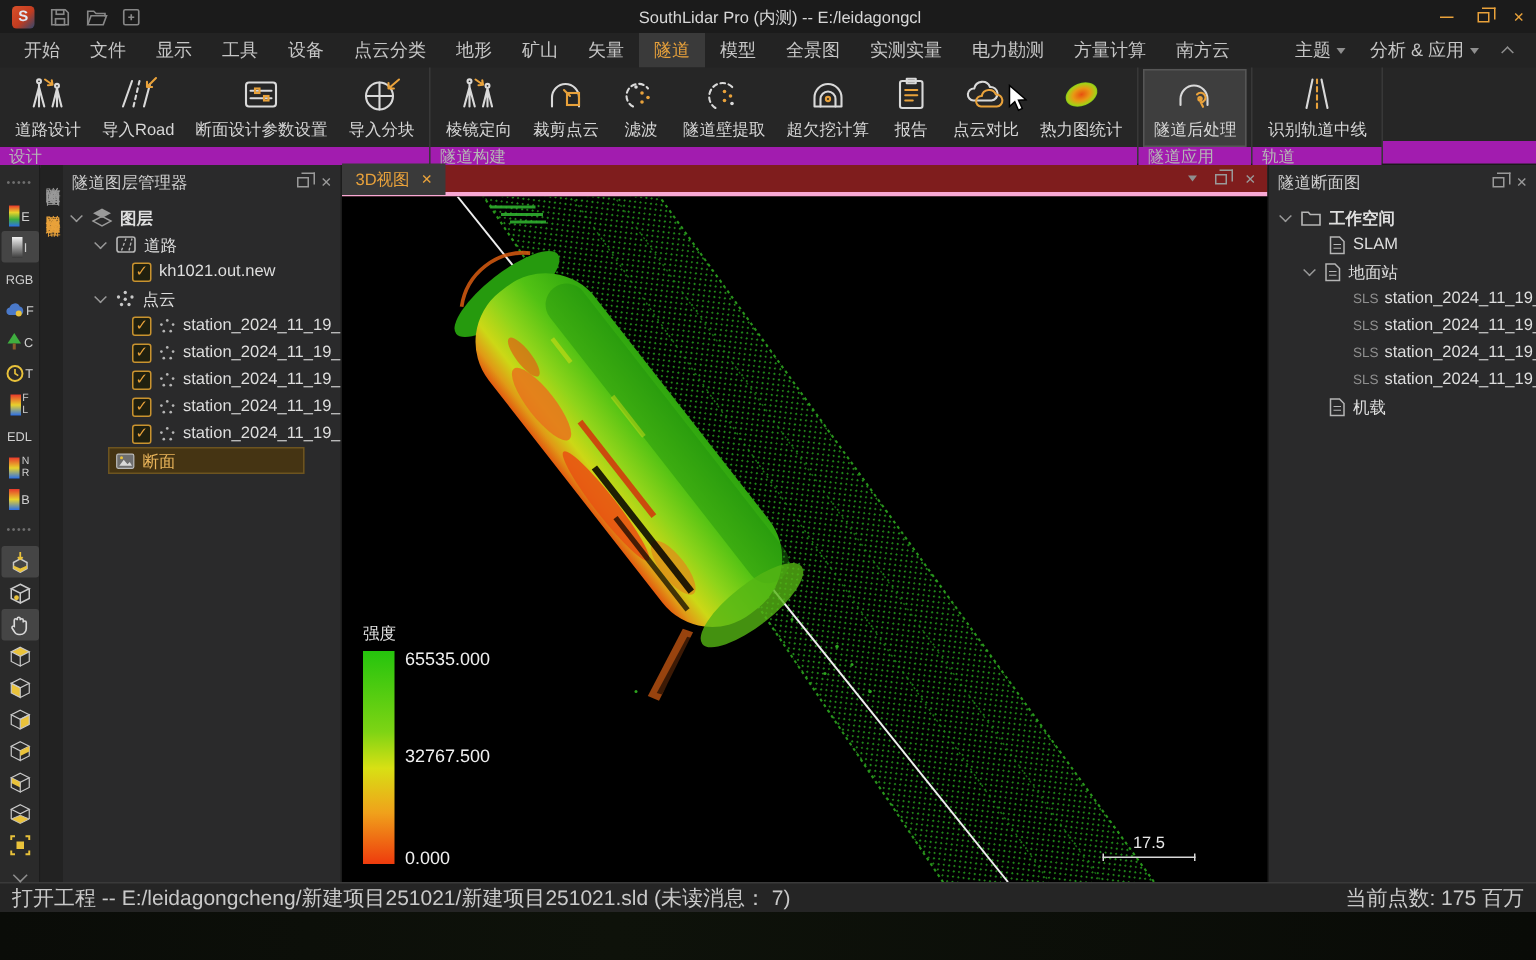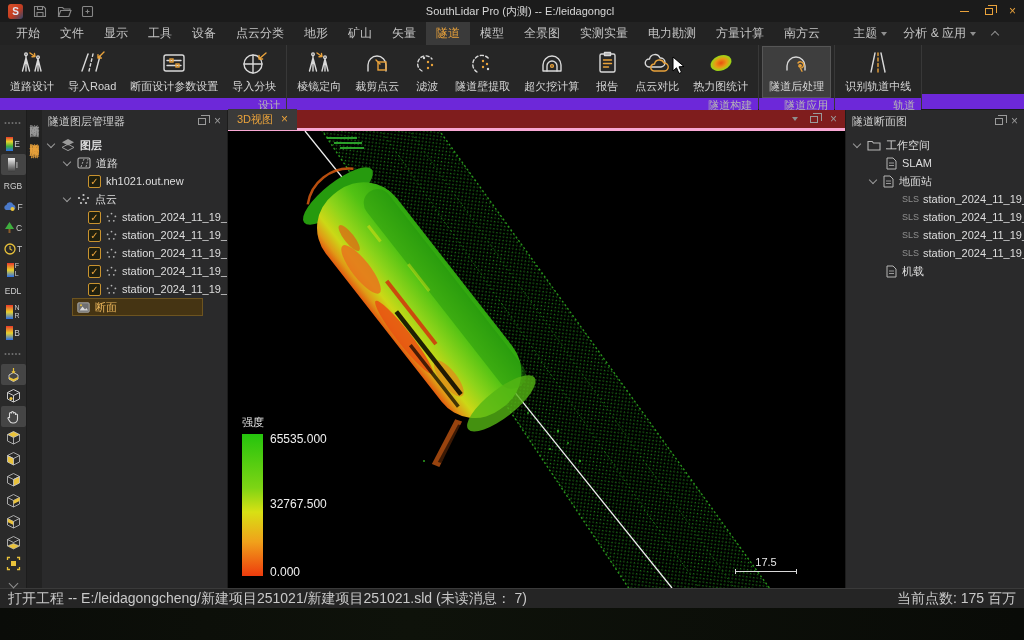--- a/index.html
+++ b/index.html
@@ -15,34 +15,34 @@
   .win-title{position:absolute;left:16px;right:0;text-align:center;font-size:11px;color:#d8d8d8;pointer-events:none}
   .winctl{margin-left:auto;display:flex;gap:16px;align-items:center}
   .winctl .wbtn{color:#e9a23b;font-size:12px;line-height:1;display:flex;align-items:center}
   .icon-min{width:9px;height:1px;background:#e9a23b;display:inline-block}
   .icon-restore{width:8px;height:7px;border:1px solid #e9a23b;position:relative;display:inline-block}
   .icon-restore::before{content:"";position:absolute;left:2px;top:-4px;width:8px;height:7px;border:1px solid #e9a23b;border-left:none;border-bottom:none}
   
   .menubar{height:23px;background:#232323;display:flex;align-items:stretch;padding-left:6px;flex:none;font-size:12px}
   .mitem{padding:3px 10px 4px;display:flex;align-items:center;color:#c6c6c6;white-space:nowrap}
   .mitem.active{background:#3a3a3a;color:#e9a23b}
-  .menu-right{margin-left:auto;display:flex;align-items:center;gap:4px;padding-right:20px}
+  .menu-right{margin-left:auto;display:flex;align-items:center;gap:4px;padding-right:10px}
   .mright{display:flex;align-items:center;gap:4px;color:#c6c6c6;padding:3px 6px;white-space:nowrap}
   .tri{width:0;height:0;border-left:3.5px solid transparent;border-right:3.5px solid transparent;border-top:4px solid #8f8f8f}
   .chevup{width:6px;height:6px;border-left:1px solid #8f8f8f;border-top:1px solid #8f8f8f;transform:rotate(45deg);margin-top:3px}
   
   .ribbon{height:65px;background:#262626;display:flex;flex:none;border-bottom:1px solid #1a1a1a}
   .rgroup{display:flex;flex-direction:column;border-right:1px solid #383838}
   .rgroup.filler{flex:1;border-right:none}
   .rbuttons{flex:1;display:flex;align-items:stretch;padding:1px 3px 0}
   .rbtn{display:flex;flex-direction:column;align-items:center;justify-content:flex-end;gap:2px;padding:2px 6px 3px;
     font-size:11px;color:#d6d6d6;white-space:nowrap;border:1px solid transparent}
   .rbtn .ric{height:28px;display:flex;align-items:center}
   .rbtn.active{background:#3e3e3e;border-color:#565656}
-  .rgroup-label{height:15px;font-size:11px;color:#b5b5b5;text-align:right;background:#6d28d9;line-height:14px;white-space:nowrap;padding:0 6px}
+  .rgroup-label{height:15px;font-size:11px;color:#b5b5b5;text-align:left;background:#a21caf;line-height:14px;white-space:nowrap;padding:0 6px}
   
   .main{flex:1;display:flex;min-height:0}
   
   .strip{width:27px;background:#2a2a2a;border-right:1px solid #1c1c1c;display:flex;flex-direction:column;align-items:center;padding-top:2px;flex:none}
   .sitem{width:25px;height:21px;display:flex;align-items:center;justify-content:center;gap:1px;font-size:9px;color:#cfcfcf;flex:none}
   .sitem.hl{background:#454545;border-radius:2px}
   .sitem .lab{font-size:8.5px}
   .stack2{white-space:pre-line;font-size:7px;line-height:1.05;text-align:left}
   .dots5{letter-spacing:1px;color:#6f6f6f;font-size:7px}
   .grad-e{width:7px;height:14px;background:linear-gradient(180deg,#e8392b,#e8d22b,#3fae3f,#2b6fe8)}
@@ -714,21 +714,21 @@
         <span class="px">×</span>
       </div>
       <div class="tree">
         <div class="trow" style="padding-left:8px">
           <span class="chev"></span>
           <span class="ticon">
               <svg width="14" height="11" viewBox="0 0 14 11">
                 <path d="M1 10 V1.5 h4.2 l1.3 1.5 H13 V10 z" fill="none" stroke="#b5b5b5" stroke-width="1.1"></path>
               </svg>
             </span>
-          <span style="font-weight:normal">工作空间</span>
+          <span style="font-weight:bold">工作空间</span>
         </div>
         <div class="trow" style="padding-left:40px">
           <span class="ticon">
               <svg width="11" height="13" viewBox="0 0 11 13">
                 <path d="M1 1 h6 l3 3 v8 H1 z" fill="none" stroke="#b5b5b5" stroke-width="1"></path>
                 <path d="M3 6 h5 M3 8.5 h5" stroke="#b5b5b5" stroke-width=".8"></path>
               </svg>
             </span>
           <span>SLAM</span>
         </div>

